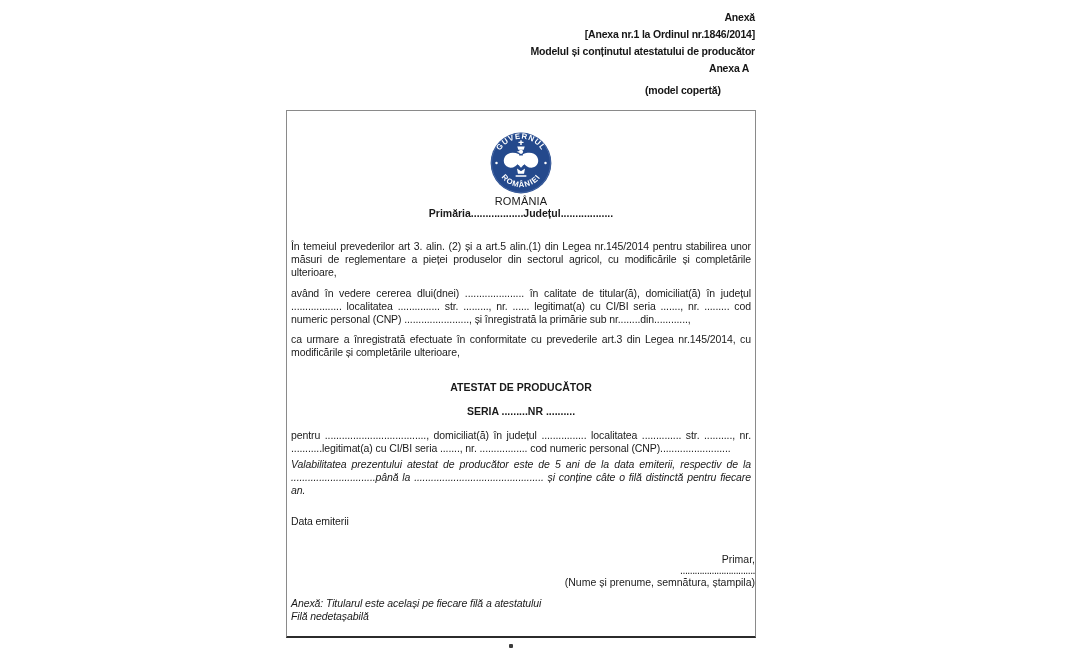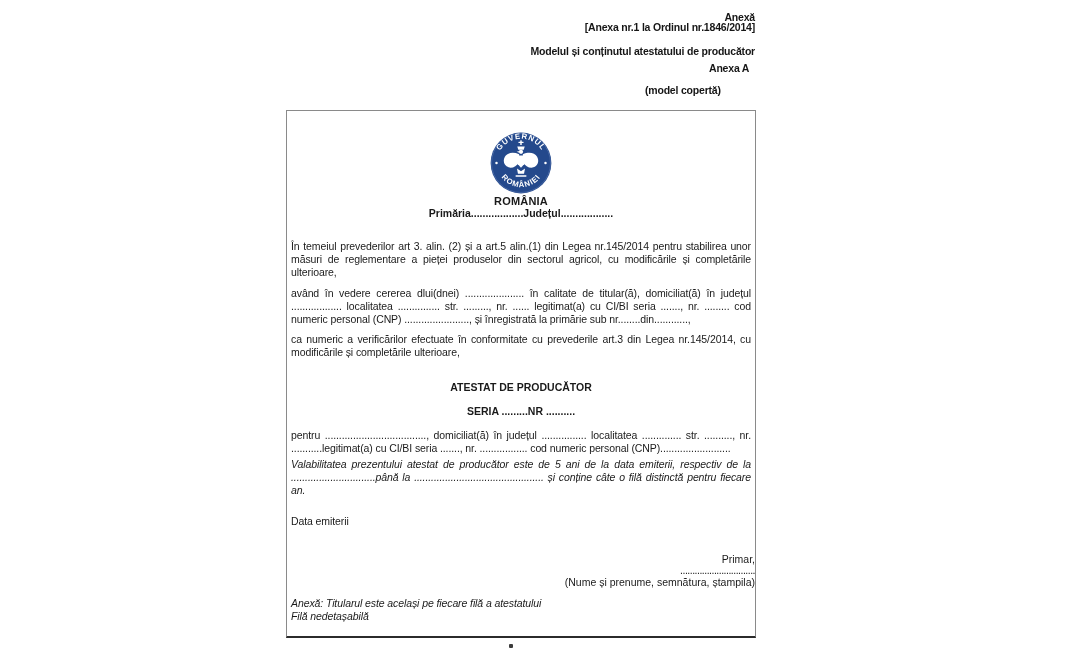--- a/index.html
+++ b/index.html
@@ -7,34 +7,34 @@
     width:1067px;height:648px;position:relative;background:#ffffff;
     font-family:"Liberation Sans","DejaVu Sans",sans-serif;color:#1a1a1a;
     overflow:hidden;
   }
   
   .hline{
     position:absolute;font-size:10.5px;font-weight:bold;white-space:nowrap;
     letter-spacing:-0.2px;color:#161616;
   }
   .h-anexa{top:11px;right:312px;}
-  .h-ordin{top:21px;right:312px;}
+  .h-ordin{top:28px;right:312px;}
   .h-model{top:45px;right:312px;}
   .h-anexa-a{top:62px;left:663px;margin-left:46px;}
   .h-coperta{top:84px;left:645px;}
 
   
   .doc{
     position:absolute;left:286px;top:110px;width:470px;min-height:528px;
     box-sizing:border-box;background:#fff;
     border:1.5px solid #8a8a8a;border-bottom:2px solid #2b2b2b;
   }
   .seal-svg{display:block;margin:21px auto 1px;}
   .country{
-    text-align:center;font-weight:bold;font-size:11px;line-height:12px;
+    text-align:center;font-weight:normal;font-size:11px;line-height:12px;
     letter-spacing:0.2px;
   }
   .primaria{
     text-align:center;font-weight:bold;font-size:10.5px;line-height:13px;
   }
   .para{
     font-size:10.5px;line-height:13px;letter-spacing:-0.1px;
     text-align:justify;margin:0 4px;
   }
   .p-legal{margin-top:20px;}
@@ -96,21 +96,21 @@
       <path d="M43.5 59 l6.5 4.2 6.5 -4.2 -1.6 8.4 h-9.8 z"></path>
       <rect x="41" y="69.8" width="18" height="2.4" rx="1.2"></rect>
     </g>
   </svg>
 
   <div class="country">ROMÂNIA</div>
   <div class="primaria">Primăria..................Județul..................</div>
 
   <p class="para p-legal">În temeiul prevederilor art 3. alin. (2) și a art.5 alin.(1) din Legea nr.145/2014 pentru stabilirea unor măsuri de reglementare a pieței produselor din sectorul agricol, cu modificările și completările ulterioare,</p>
   <p class="para p-request">având în vedere cererea dlui(dnei) ..................... în calitate de titular(ă), domiciliat(ă) în județul .................. localitatea ............... str. ........., nr. ...... legitimat(a) cu CI/BI seria ......., nr. ......... cod numeric personal (CNP) ......................., și înregistrată la primărie sub nr........din............,</p>
-  <p class="para p-verif">ca numeric a verificărilor efectuate în conformitate cu prevederile art.3 din Legea nr.145/2014, cu modificările și completările ulterioare,</p>
+  <p class="para p-verif">ca urmare a înregistrată efectuate în conformitate cu prevederile art.3 din Legea nr.145/2014, cu modificările și completările ulterioare,</p>
 
   <p class="para t-center doc-title">ATESTAT DE PRODUCĂTOR</p>
   <p class="para t-center seria">SERIA .........NR ..........</p>
 
   <p class="para p-holder">pentru ...................................., domiciliat(ă) în județul ................ localitatea .............. str. .........., nr. ...........legitimat(a) cu CI/BI seria ......., nr. ................. cod numeric personal (CNP).........................</p>
   <p class="para p-validity">Valabilitatea prezentului atestat de producător este de 5 ani de la data emiterii, respectiv de la ..............................până la .............................................. și conține câte o filă distinctă pentru fiecare an.</p>
 
   <p class="para data-emiterii">Data emiterii</p>
 
   <div class="sig">

